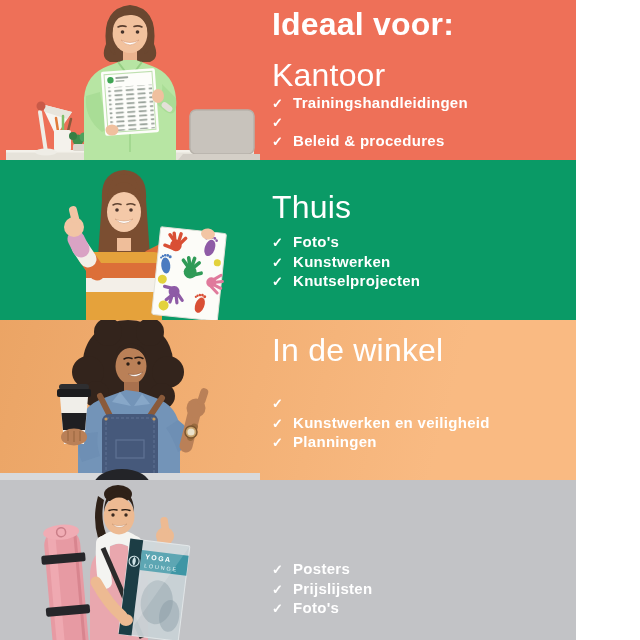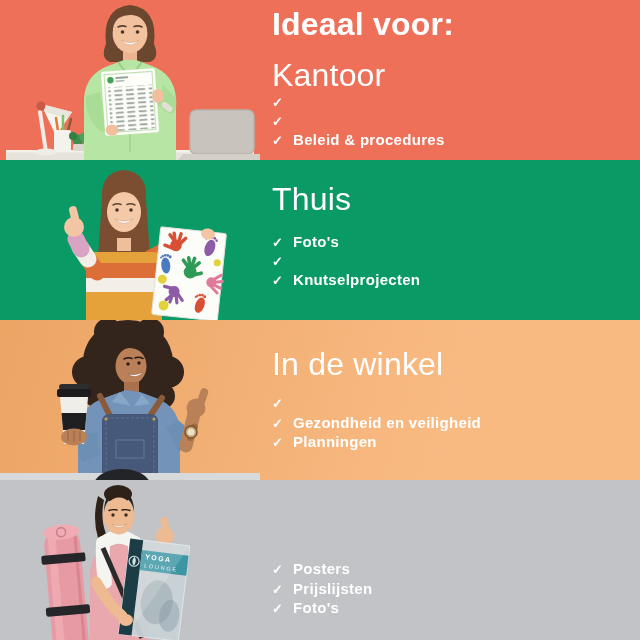--- a/index.html
+++ b/index.html
@@ -1,31 +1,31 @@
 <!DOCTYPE html>
 <html><head>
 <meta charset="utf-8">
 <style>
   html,body{margin:0;padding:0;background:#fff;}
-  .poster{position:relative;width:640px;height:640px;overflow:hidden;
+  .poster{position:relative;width:576px;height:640px;overflow:hidden;
           font-family:"Liberation Sans",sans-serif;}
   .band{position:relative;width:640px;height:160px;overflow:hidden;}
   .band-2{background-image:linear-gradient(105deg,rgba(120,70,20,0.10),rgba(255,255,255,0.14) 70%);}
   .photo{position:absolute;left:0;top:0;width:260px;height:160px;}
   .photo svg{display:block;}
   .copy{position:absolute;left:272px;top:0;right:8px;height:100%;color:#fff;}
   .title{position:absolute;margin:0;font-size:32px;line-height:36px;font-weight:700;letter-spacing:.2px;}
   h2{position:absolute;margin:0;font-size:32px;line-height:36px;font-weight:400;letter-spacing:.2px;}
   ul{position:absolute;margin:0;padding:0;list-style:none;font-size:15px;font-weight:700;
      line-height:18.6px;letter-spacing:.3px;}
   li{display:flex;align-items:baseline;white-space:nowrap;}
   .check{flex:0 0 21px;width:21px;font-size:13px;font-weight:700;}
   .band-0 .title{top:6px}.band-0 h2{top:57px}.band-0 ul{top:94px}
-  .band-1 h2{top:21px}.band-1 ul{top:73px}
-  .band-2 h2{top:26px}.band-2 ul{top:75px}
+  .band-1 h2{top:29px}.band-1 ul{top:73px}
+  .band-2 h2{top:12px}.band-2 ul{top:75px}
   .band-3 h2{top:23px}.band-3 ul{top:80px}
   svg text{font-family:"Liberation Sans",sans-serif;}
 </style>
 </head>
 <body>
 
 <div class="poster">
 
   <section class="band band-0" style="background-color: rgb(238, 112, 88);">
     <div class="photo">
@@ -97,20 +97,21 @@
           <path d="M121,40 Q130,50 139,40 Q130,45 121,40 Z" fill="#FFFFFF" stroke="#D99A76" stroke-width="0.6"></path>
         </g>
       </svg>
     </div>
     <div class="copy">
       <h1 class="title">Ideaal voor:</h1>
       <h2>Kantoor</h2>
       <ul>
         <li>
             <span class="check">✓</span>
+            <span>Trainingshandleidingen</span>
           </li>
         <li>
             <span class="check">✓</span>
           </li>
         <li>
             <span class="check">✓</span>
             <span>Beleid &amp; procedures</span>
           </li>
       </ul>
     </div>
@@ -210,20 +211,21 @@
     </div>
     <div class="copy">
       <h2>Thuis</h2>
       <ul>
         <li>
             <span class="check">✓</span>
             <span>Foto's</span>
           </li>
         <li>
             <span class="check">✓</span>
+            <span>Kunstwerken</span>
           </li>
         <li>
             <span class="check">✓</span>
             <span>Knutselprojecten</span>
           </li>
       </ul>
     </div>
   </section>
 
   <section class="band band-2" style="background-color: rgb(248, 175, 110);">
@@ -285,21 +287,21 @@
       </svg>
     </div>
     <div class="copy">
       <h2>In de winkel</h2>
       <ul>
         <li>
             <span class="check">✓</span>
           </li>
         <li>
             <span class="check">✓</span>
-            <span>Gezondheid en veiligheid</span>
+            <span>Kunstwerken en veiligheid</span>
           </li>
         <li>
             <span class="check">✓</span>
             <span>Planningen</span>
           </li>
       </ul>
     </div>
   </section>
 
   <section class="band band-3" style="background-color: rgb(194, 195, 198);">

